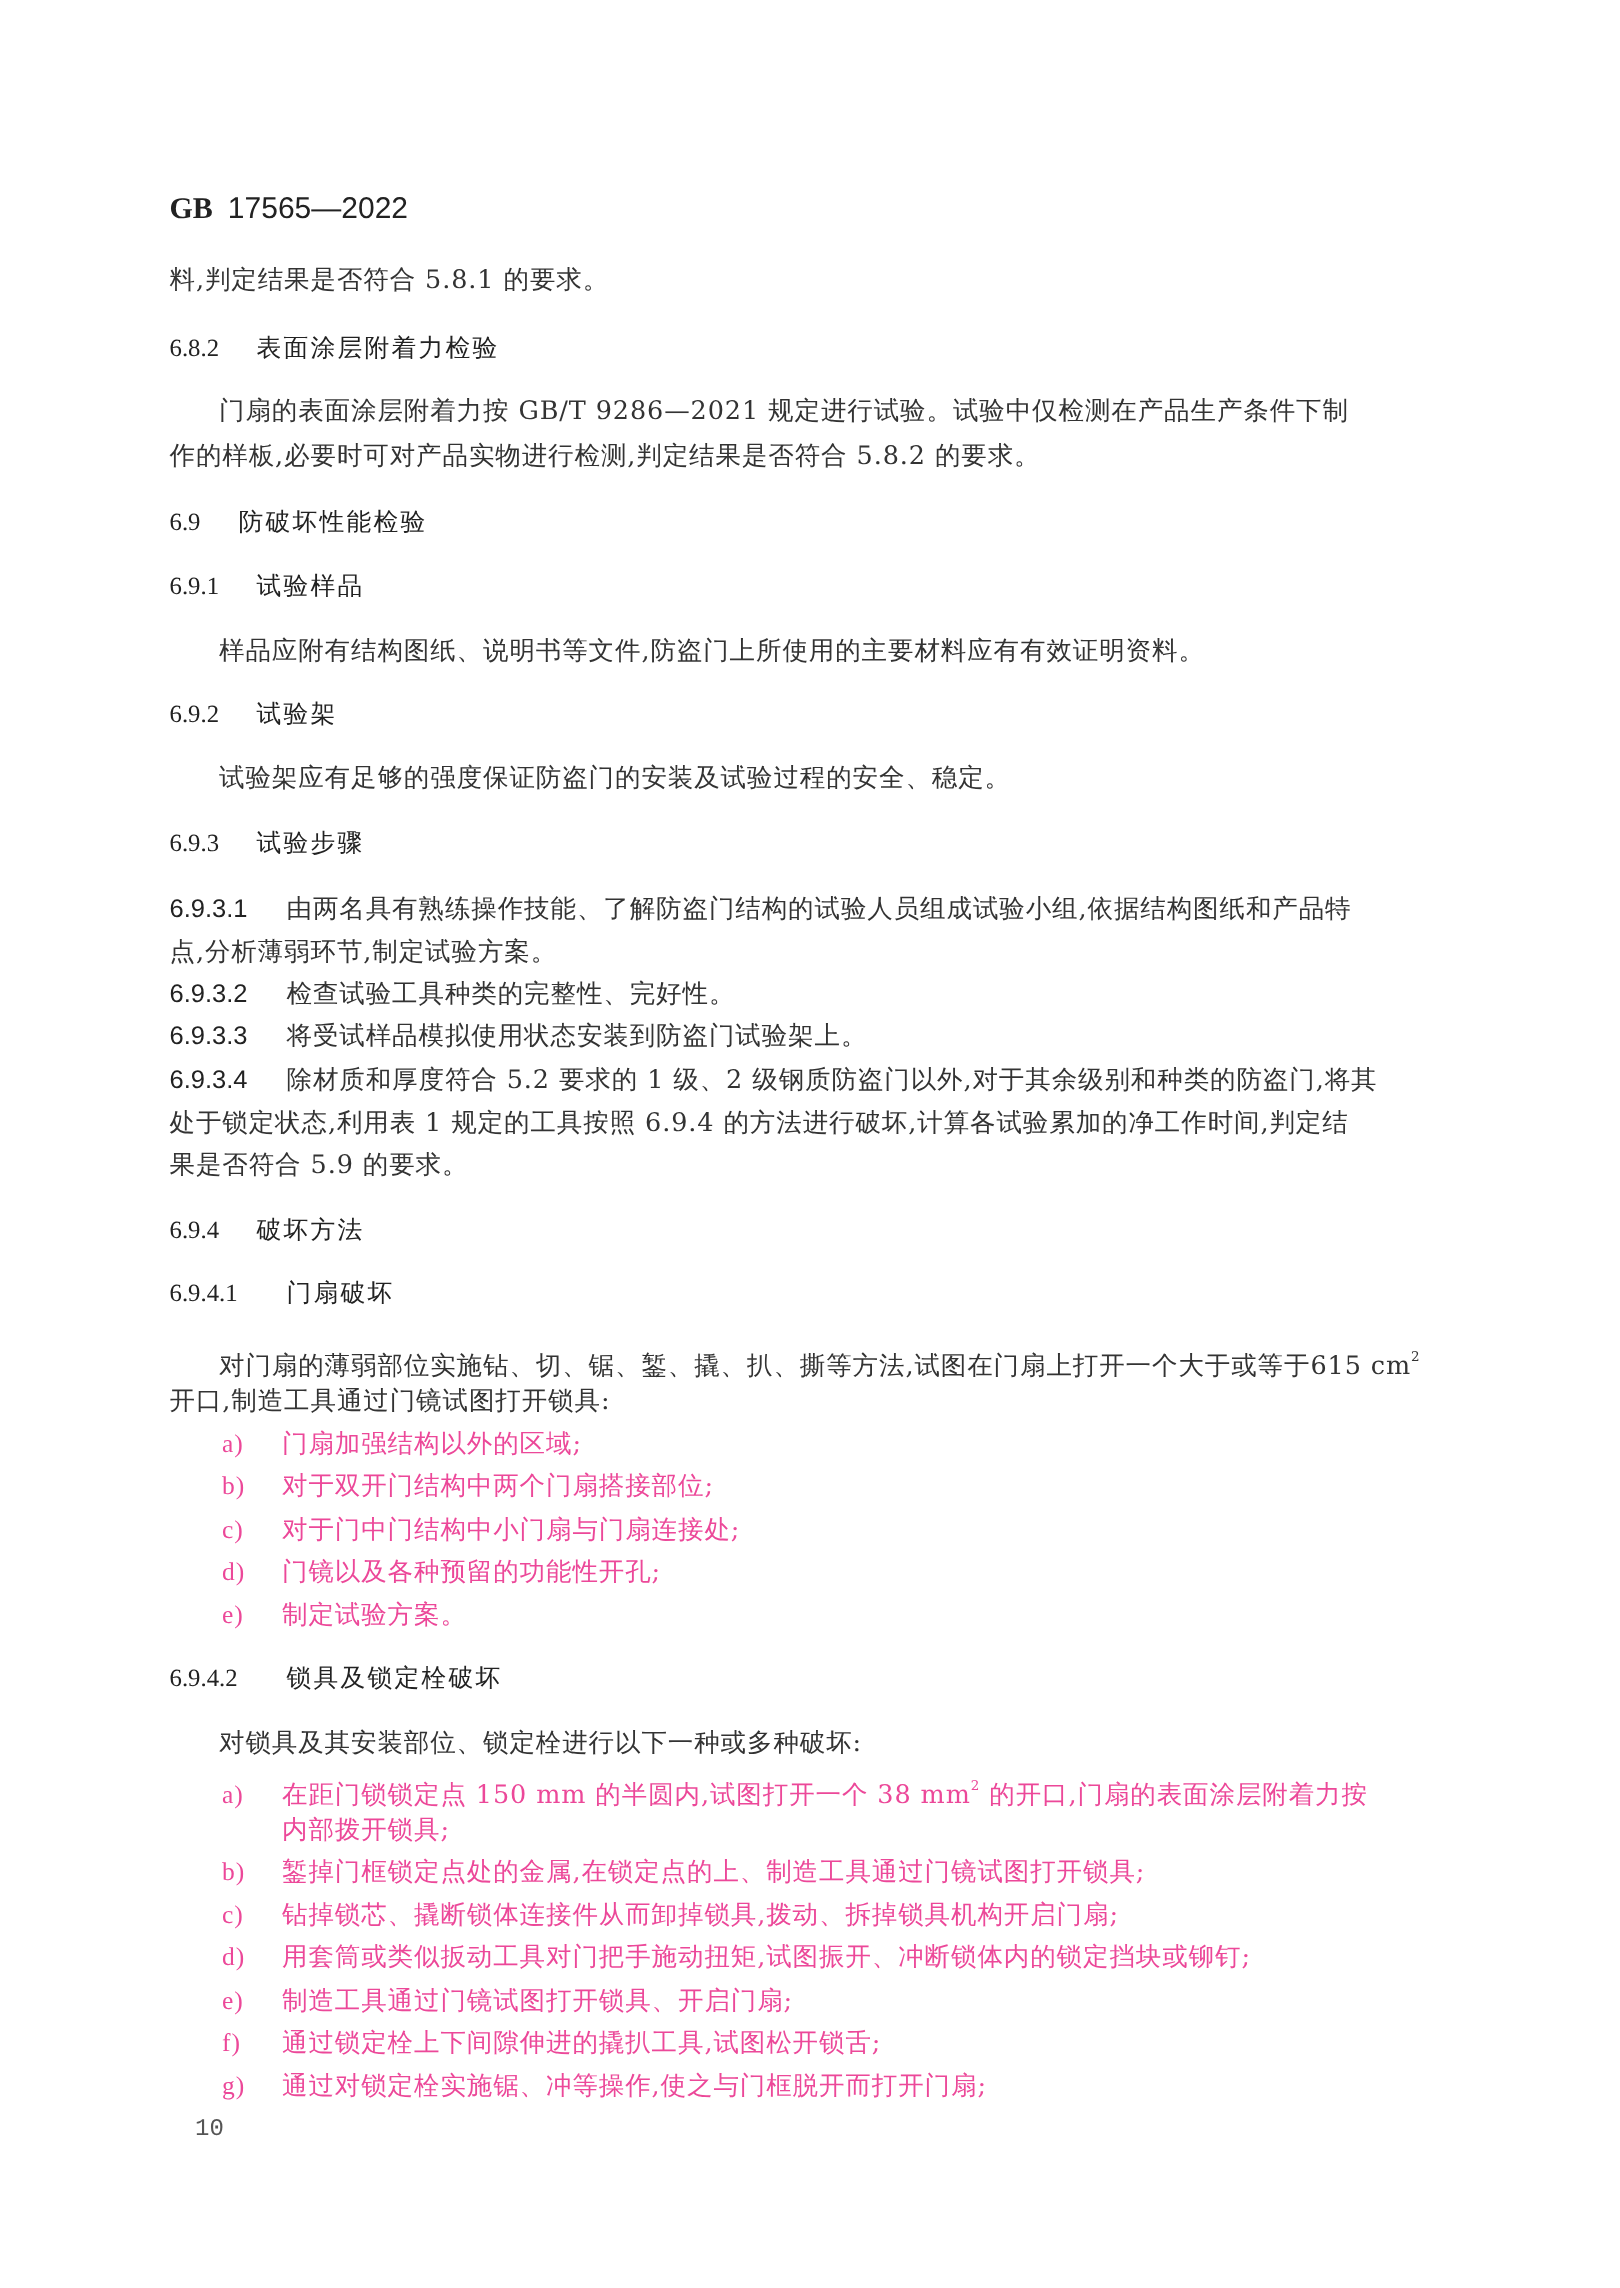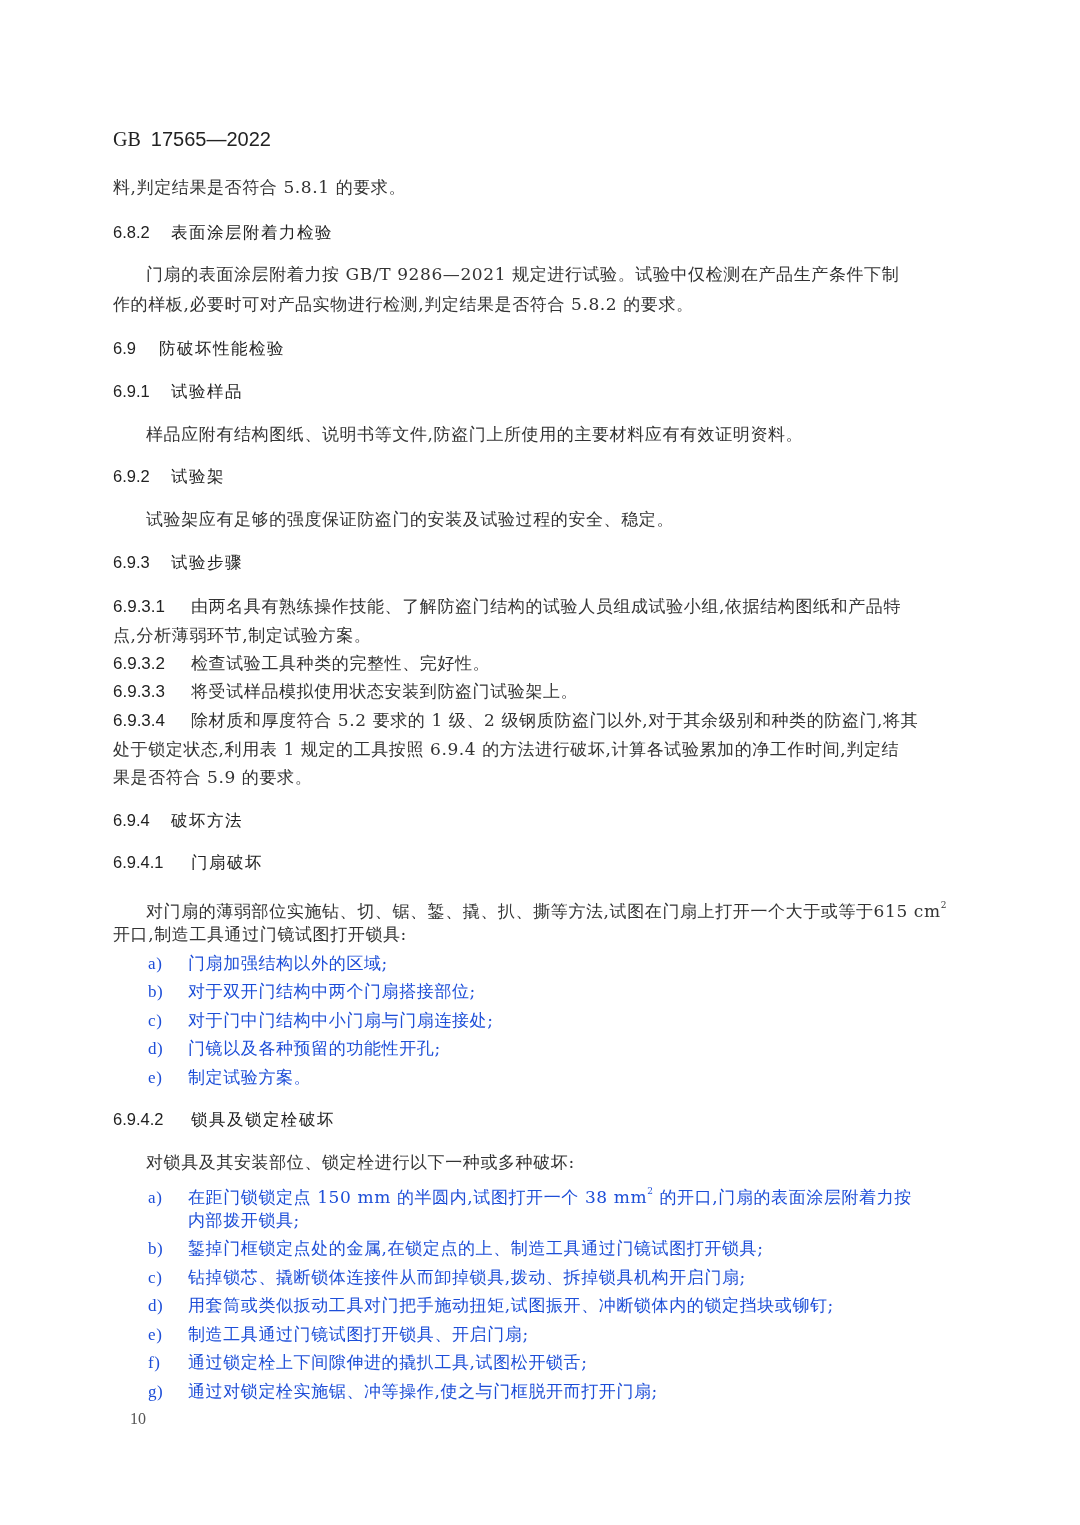--- a/index.html
+++ b/index.html
@@ -18,21 +18,21 @@
     .page-header {
       position: absolute;
       left: 113px;
       top: 128px;
       font-family: "Liberation Sans", "DejaVu Sans", sans-serif;
       font-size: 20px;
       color: #222;
     }
     .page-header .gb {
       font-family: "Liberation Serif", serif;
-      font-weight: normal;
+      font-weight: bold;
       margin-right: 10px;
     }
     .line {
       position: absolute;
       left: 113px;
       font-size: 17px;
       line-height: 24px;
       white-space: nowrap;
       letter-spacing: 0.6px;
       color: #333;
@@ -40,51 +40,51 @@
     .indent { left: 146px; }
     .heading {
       font-family: "DejaVu Sans", "Liberation Sans", sans-serif;
       font-size: 16.5px;
       color: #222;
     }
     .heading .num {
       display: inline-block;
       min-width: 58px;
       letter-spacing: 0;
-      font-family: Liberation Sans, sans-serif;
+      font-family: Liberation Serif, serif;
     }
     .heading .title { font-weight: normal; letter-spacing: 1.5px; }
     .clause-num {
       font-family: Liberation Sans, sans-serif;
       display: inline-block;
       min-width: 78px;
       letter-spacing: 0;
       color: #222;
     }
     .list-item {
       position: absolute;
       left: 148px;
       font-size: 17px;
       line-height: 24px;
       white-space: nowrap;
       letter-spacing: 0.6px;
-      color: #1d4ed8;
+      color: #ec4899;
     }
     .list-item .marker {
       display: inline-block;
       width: 40px;
       font-family: "Liberation Serif", serif;
     }
     .cont { left: 188px; }
     sup { font-size: 9px; vertical-align: 9px; }
     .page-number {
       position: absolute;
       left: 130px;
       top: 1410px;
-      font-family: Liberation Serif, serif;
+      font-family: Liberation Mono, monospace;
       font-size: 16px;
       color: #555;
     }
   </style>
 </head>
 <body>
 
 <div class="page-header">
   <span class="gb">GB</span><span>17565—2022</span>
 </div>

